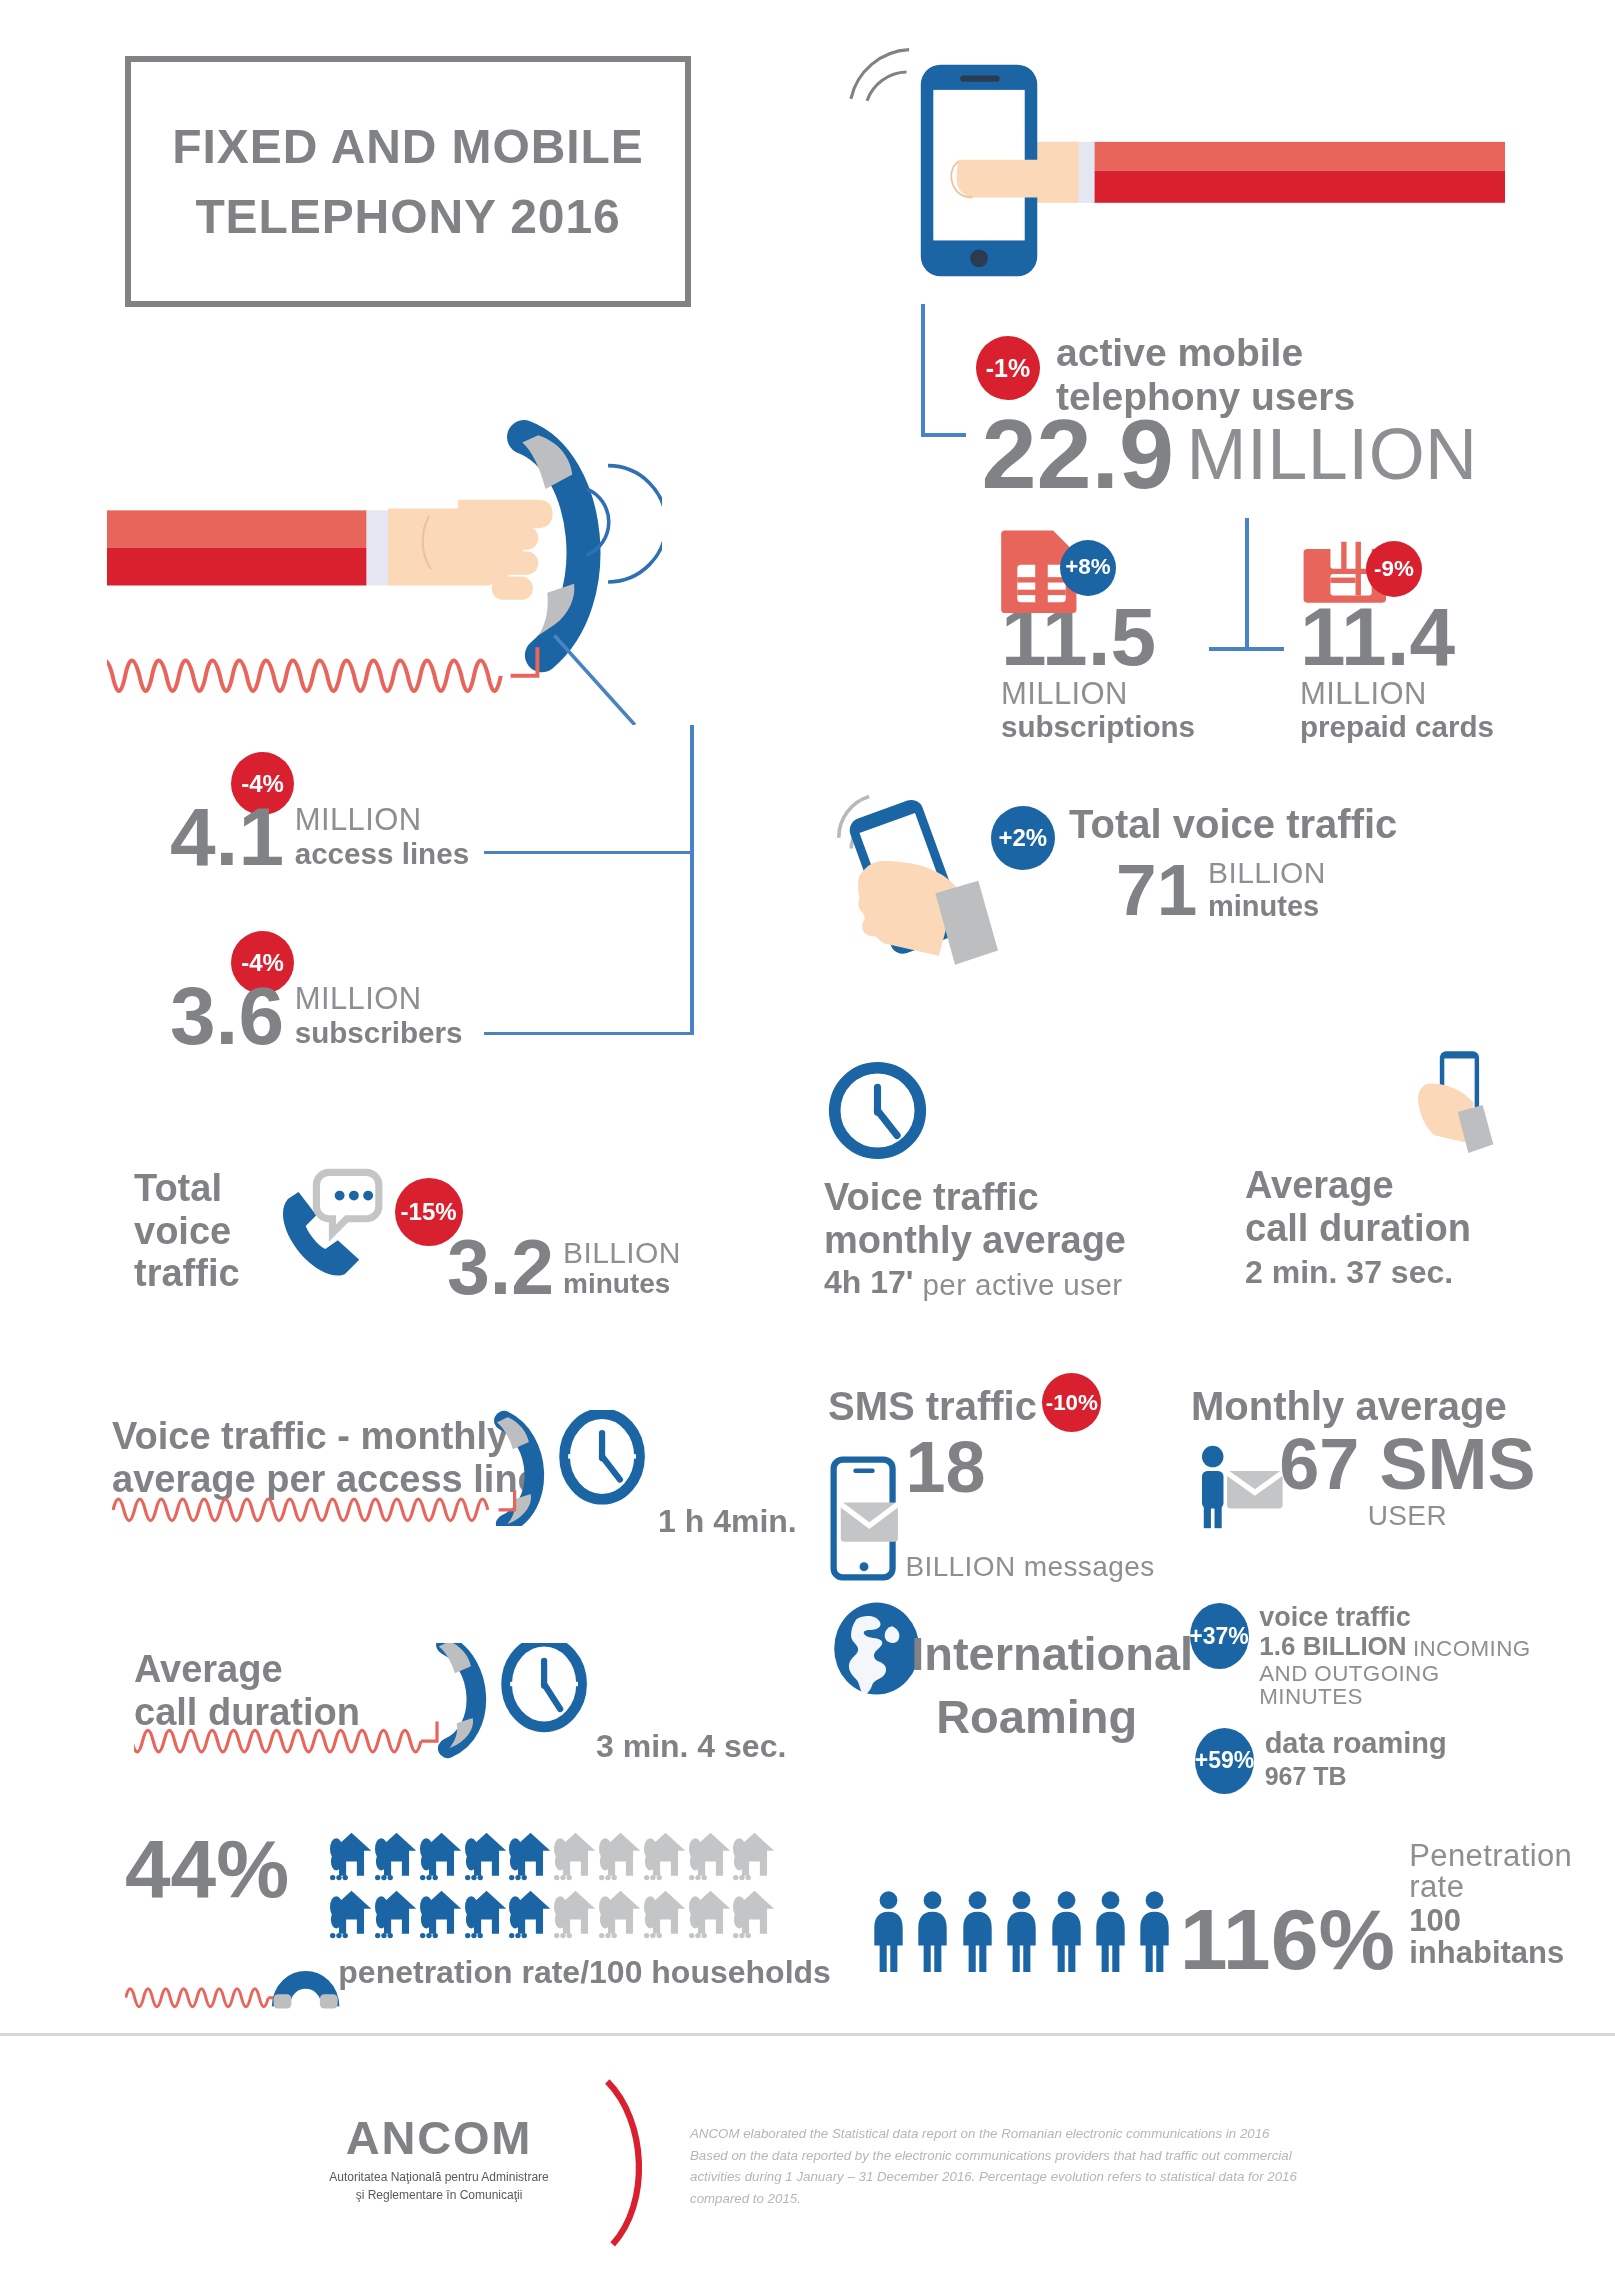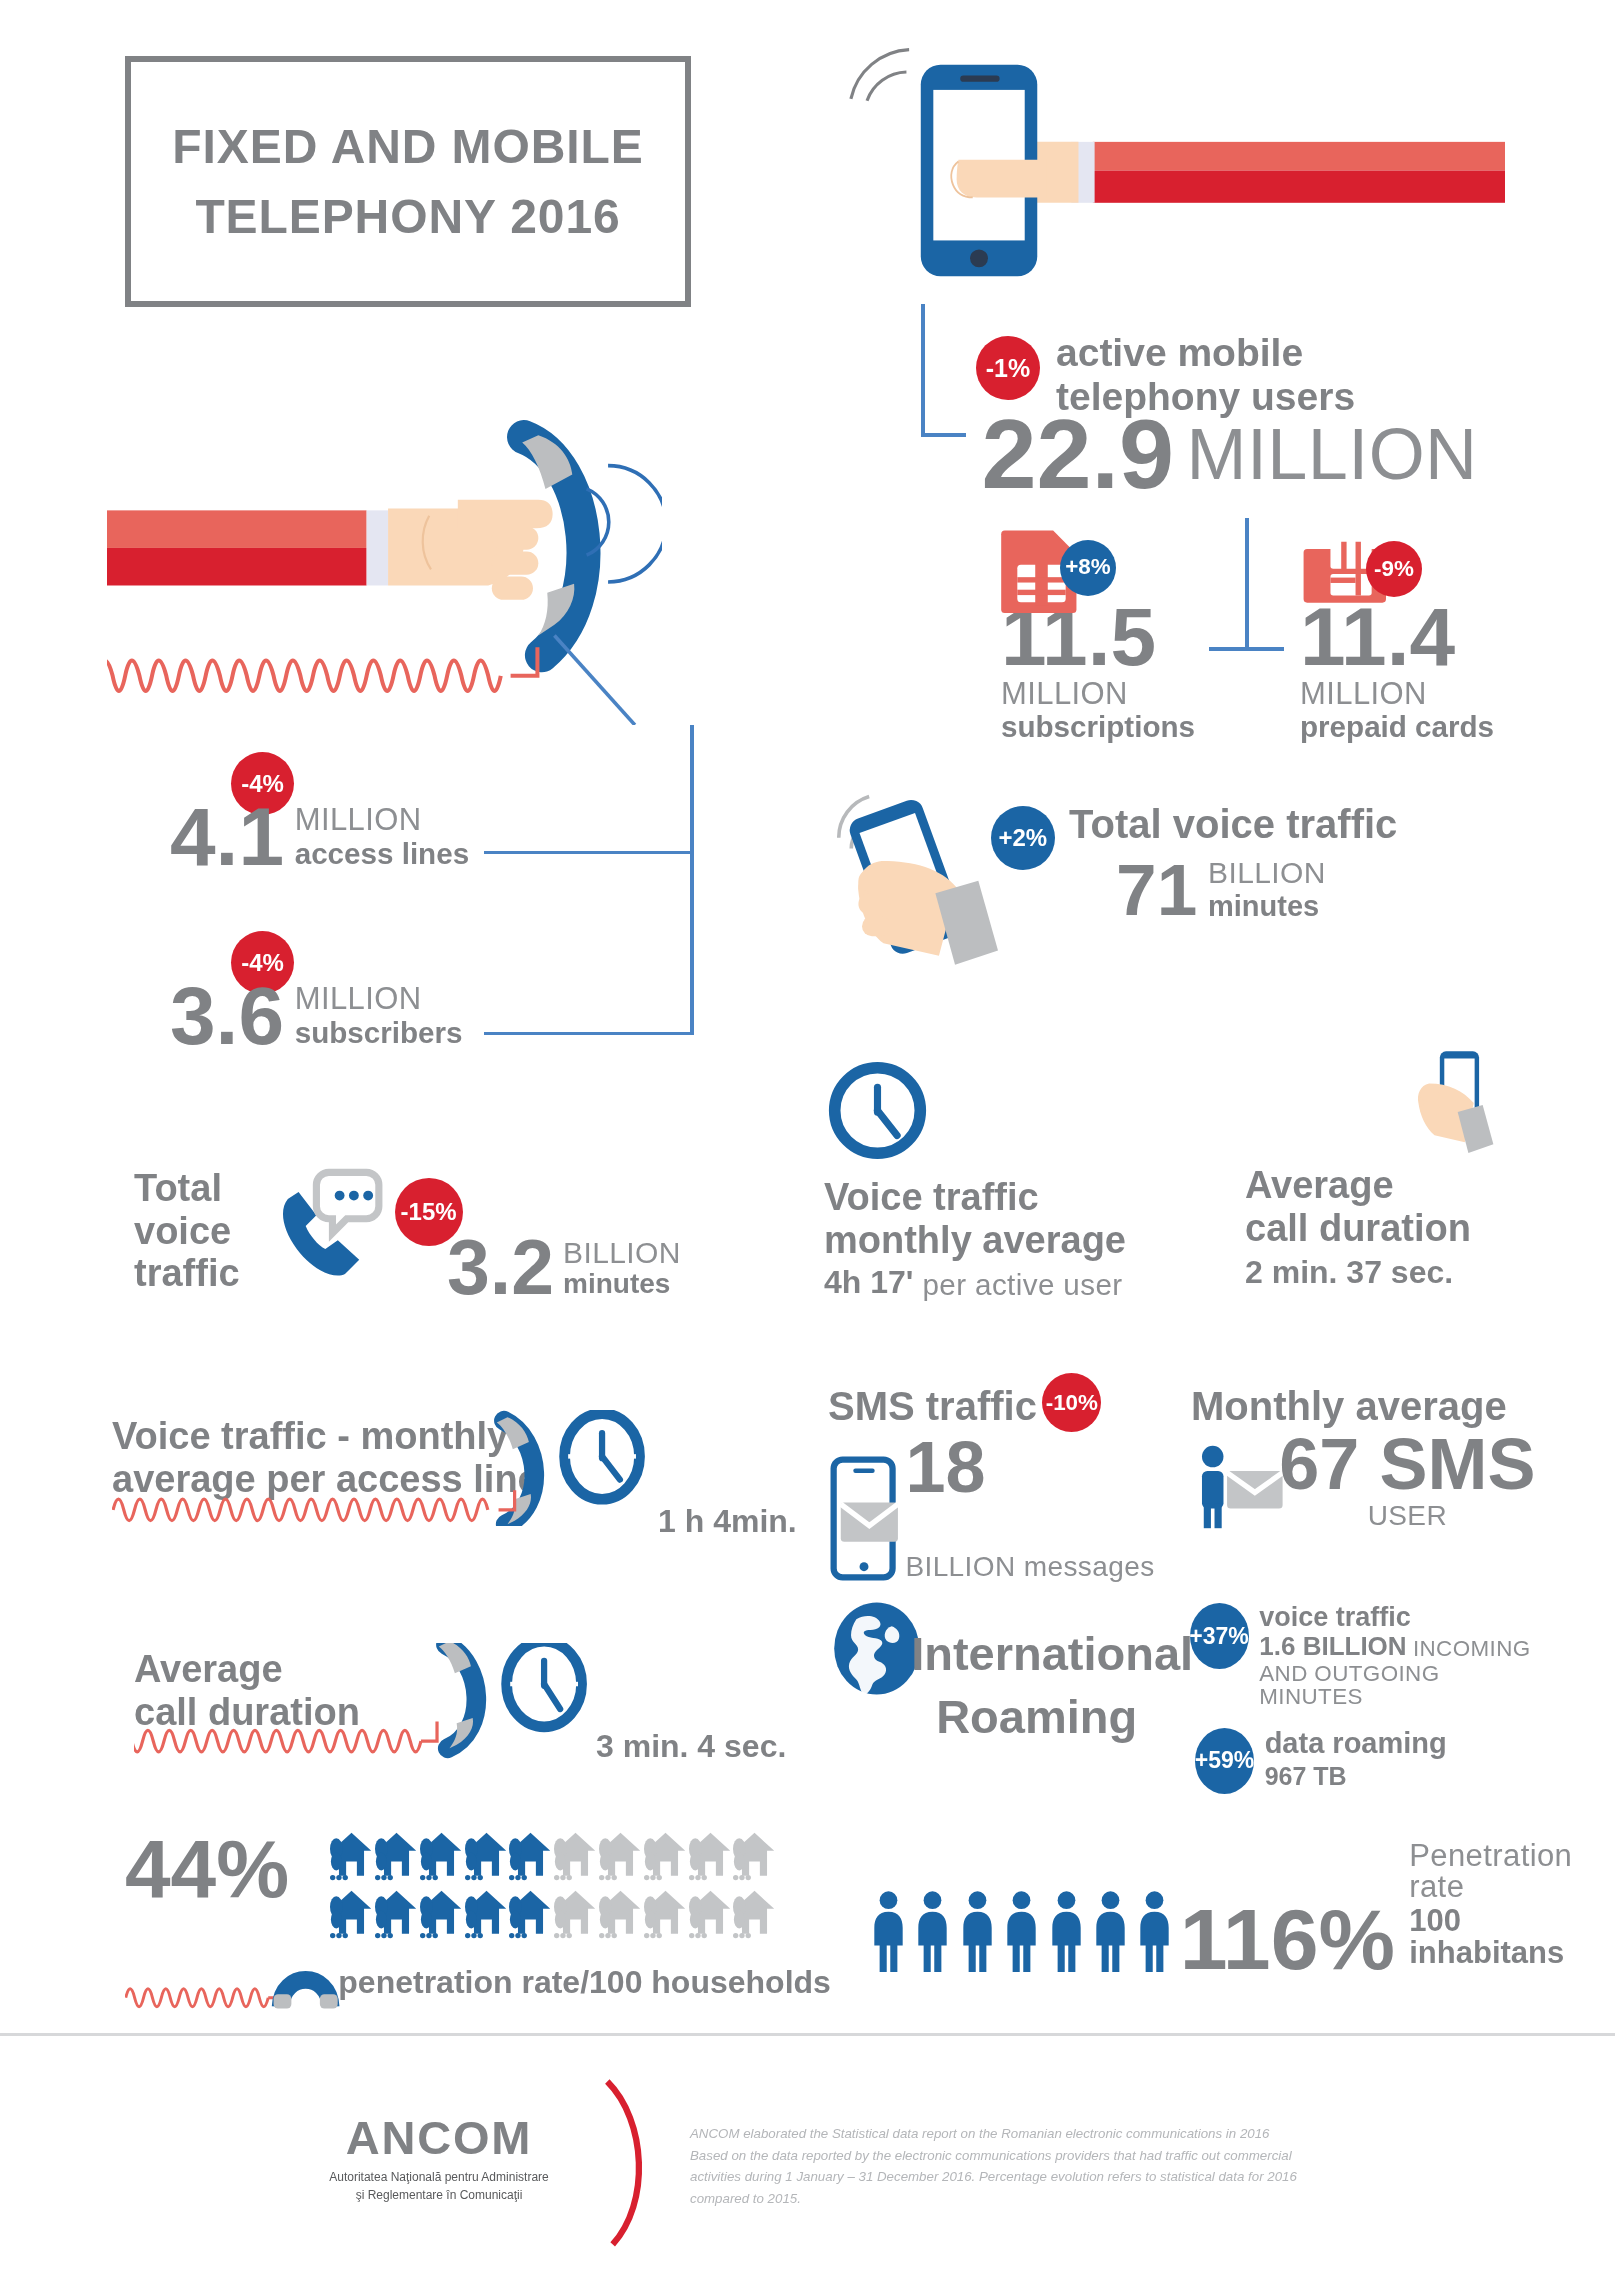--- a/index.html
+++ b/index.html
@@ -636,21 +636,21 @@
       <path d="M24 2 L46 22 H38 V50 H30 V34 H18 V50 H10 V22 H2 Z" fill="#c3c5c7"></path>
       <ellipse cx="7" cy="20" rx="7" ry="12" fill="#c3c5c7"></ellipse>
       <ellipse cx="7" cy="34" rx="6" ry="10" fill="#c3c5c7"></ellipse>
       <circle cx="3" cy="52" r="3" fill="#c3c5c7"></circle>
       <circle cx="10" cy="52" r="3" fill="#c3c5c7"></circle>
       <circle cx="17" cy="52" r="3" fill="#c3c5c7"></circle>
     </svg></span>
           </div>
         </div>
     </div>
-    <div class="row" style="margin-top:7.2px; align-items:center;">
+    <div class="row" style="margin-top:7.2px; align-items:flex-start;">
       <svg width="233" height="57" viewBox="0 0 260 64">
         <g stroke="#e8655c" stroke-width="3.4" fill="none" transform="translate(0,40)">
           <path d="M0 8 q5 -20 10 0 q5 20 10 0 q5 -20 10 0 q5 20 10 0 q5 -20 10 0 q5 20 10 0 q5 -20 10 0 q5 20 10 0
                    q5 -20 10 0 q5 20 10 0 q5 -20 10 0 q5 20 10 0 q5 -20 10 0 q5 20 10 0 q5 -20 10 0 q5 20 10 0"></path>
           <path d="M160 8 h14"></path>
         </g>
         <path d="M174 58 C 176 18 228 18 230 58" fill="none" stroke="#1b65a5" stroke-width="20" stroke-linecap="butt"></path>
         <rect x="166" y="44" width="20" height="16" rx="5" fill="#bcbec0"></rect>
         <rect x="218" y="44" width="20" height="16" rx="5" fill="#bcbec0"></rect>
       </svg>

